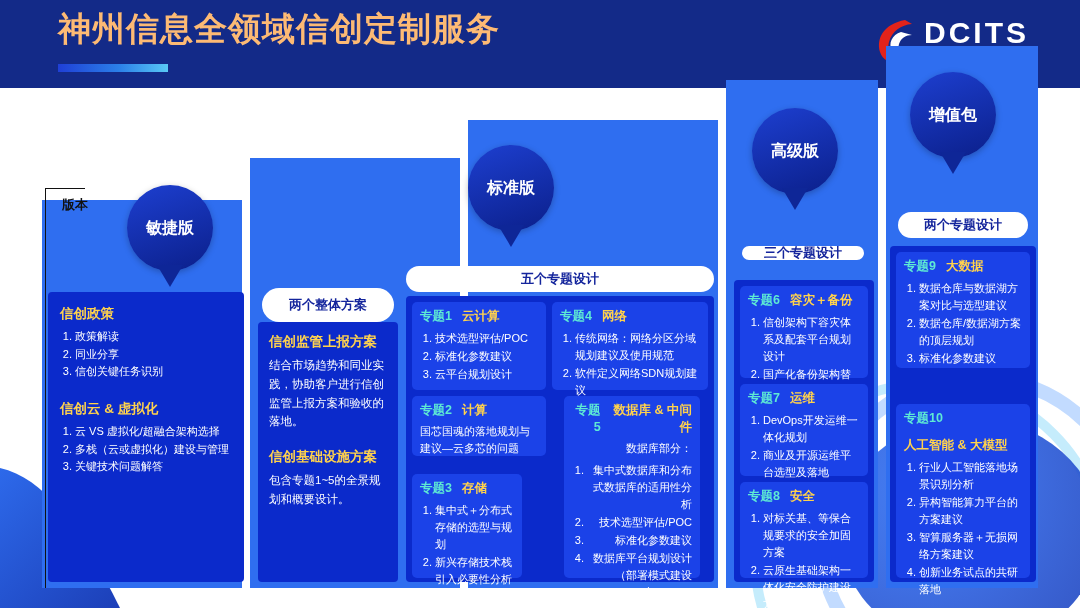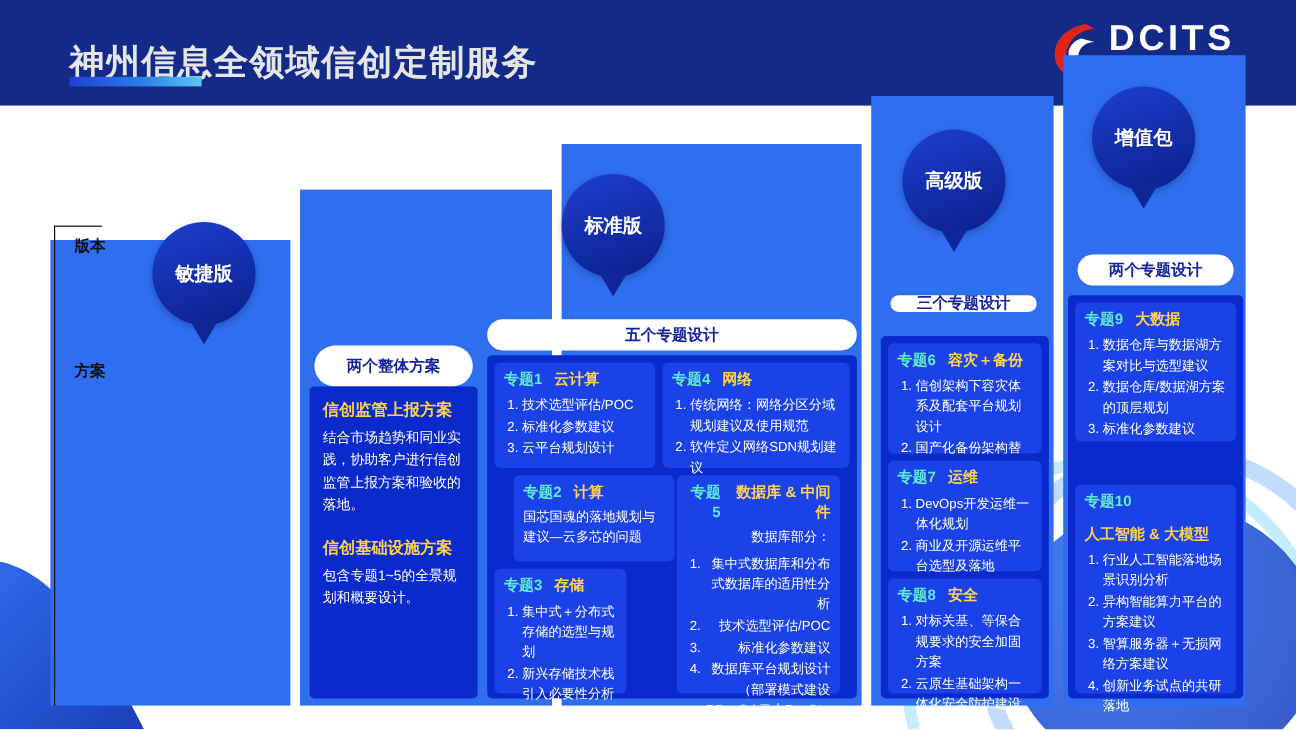--- a/index.html
+++ b/index.html
@@ -2,22 +2,22 @@
 <html><head>
 <meta charset="utf-8">
 <style>
   html,body{margin:0;padding:0;}
   body{width:1080px;height:608px;overflow:hidden;background:#ffffff;
        font-family:"Liberation Sans","DejaVu Sans",sans-serif;color:#fff;}
   .stage{position:relative;width:1080px;height:608px;overflow:hidden;background:#fff;}
 
   
   .header{position:absolute;left:0;top:0;width:1080px;height:88px;background:#132a88;}
-  .header-title{position:absolute;left:58px;top:33px;font-size:29px;font-weight:bold;
-       letter-spacing:1px;color:#e5e5e5;}
+  .header-title{position:absolute;left:58px;top:7px;font-size:33px;font-weight:bold;
+       letter-spacing:1px;color:#fdba74;}
   .title-underline{position:absolute;left:58px;top:64px;width:110px;height:8px;
        background:linear-gradient(90deg,#1f3fd6 0%,#2b7fe8 55%,#59c8f5 100%);}
   .logo{position:absolute;right:26px;top:14px;width:180px;height:62px;}
   .logo-swoosh{position:absolute;left:0;top:4px;width:46px;height:48px;}
   .logo-dcits{position:absolute;left:50px;top:2px;font-size:30px;font-weight:bold;
        color:#ffffff;letter-spacing:3px;}
   .logo-cn{position:absolute;left:52px;top:36px;font-size:17px;font-weight:bold;
        color:#ffffff;letter-spacing:4px;}
 
   
@@ -103,20 +103,36 @@
   <div class="stair s5"></div>
 
   <div class="axis-line" style="left:45px;top:188px;width:1px;height:400px;"></div>
   <div class="axis-line" style="left:45px;top:188px;width:40px;height:1px;"></div>
   <div class="axis-label" style="left:62px;top:196px;">版本</div>
   <div class="axis-label" style="left:62px;top:300px;">方案</div>
 
   <div class="pin" style="left:127px;top:185px;">
     <span>敏捷版</span>
   </div>
+  <div class="col col-dark" style="left:48px;top:292px;width:196px;height:290px;">
+    <div style="padding:12px 12px 0 12px;">
+      <div class="sec-title">信创政策</div>
+      <ol class="plain-list">
+        <li>政策解读</li>
+        <li>同业分享</li>
+        <li>信创关键任务识别</li>
+      </ol>
+      <div class="sec-title" style="margin-top:18px;">信创云 &amp; 虚拟化</div>
+      <ol class="plain-list">
+        <li>云 VS 虚拟化/超融合架构选择</li>
+        <li>多栈（云或虚拟化）建设与管理</li>
+        <li>关键技术问题解答</li>
+      </ol>
+    </div>
+  </div>
 
   <div class="pin" style="left:468px;top:145px;">
     <span>标准版</span>
   </div>
 
   <div class="hdr-pill" style="left:262px;top:288px;width:132px;height:34px;">
     <span>两个整体方案</span>
   </div>
   <div class="col col-dark" style="left:258px;top:322px;width:140px;height:260px;">
     <div style="padding:10px 11px 0 11px;">
@@ -137,21 +153,21 @@
         <span class="topic-no">专题1</span>
         <span class="topic-name">云计算</span>
       </div>
     <ol class="topic-list">
       <li>技术选型评估/POC</li>
       <li>标准化参数建议</li>
       <li>云平台规划设计</li>
     </ol>
   </div>
 
-  <div class="topic-box" style="left:428px;top:396px;width:134px;height:72px;">
+  <div class="topic-box" style="left:412px;top:396px;width:134px;height:60px;">
     <div class="topic-head">
         <span class="topic-no">专题2</span>
         <span class="topic-name">计算</span>
       </div>
     <div class="sub-label">国芯国魂的落地规划与建议—云多芯的问题</div>
   </div>
 
   <div class="topic-box" style="left:412px;top:474px;width:110px;height:104px;">
     <div class="topic-head">
         <span class="topic-no">专题3</span>

